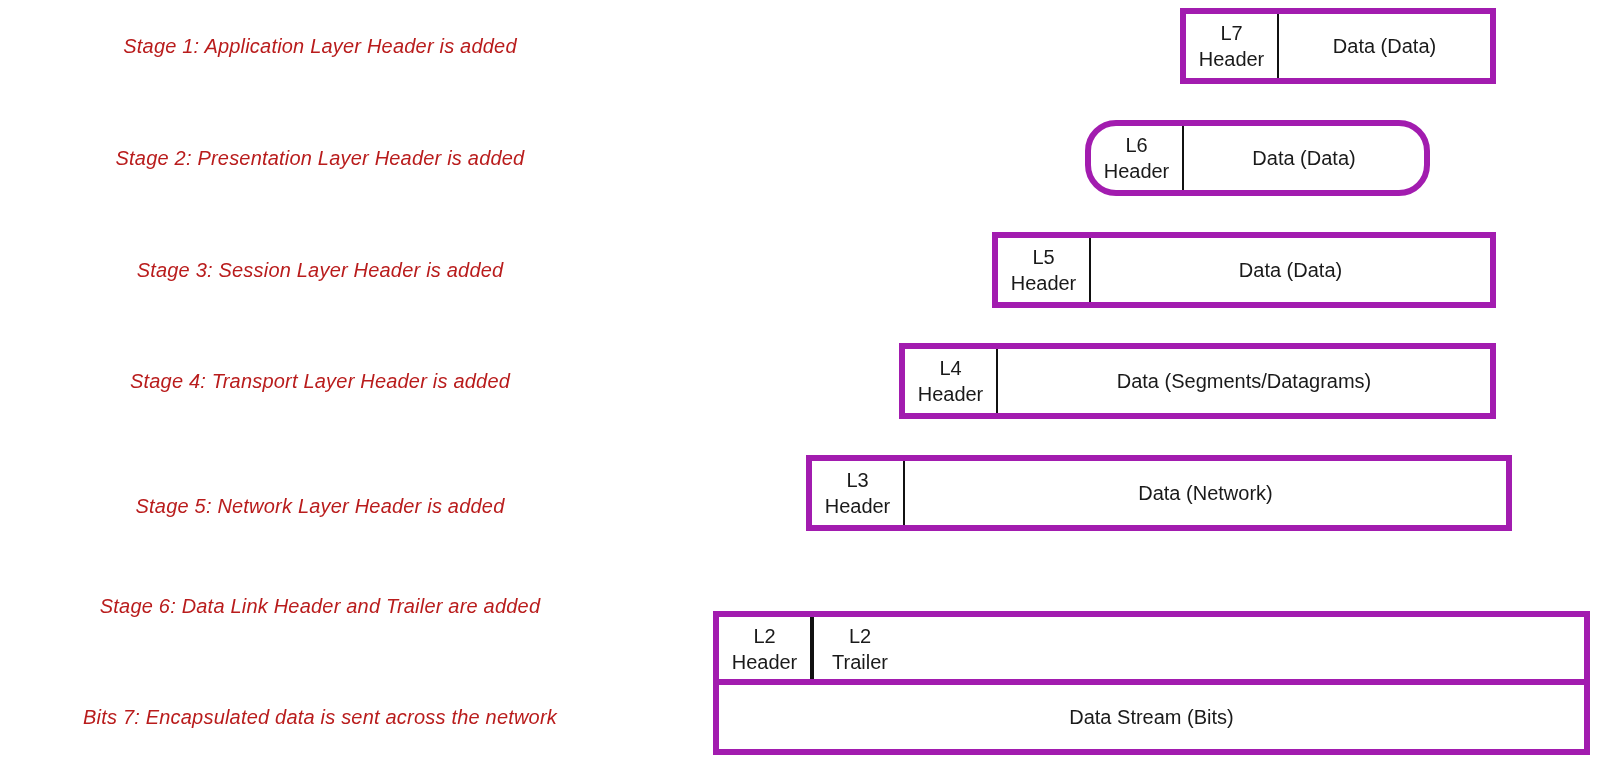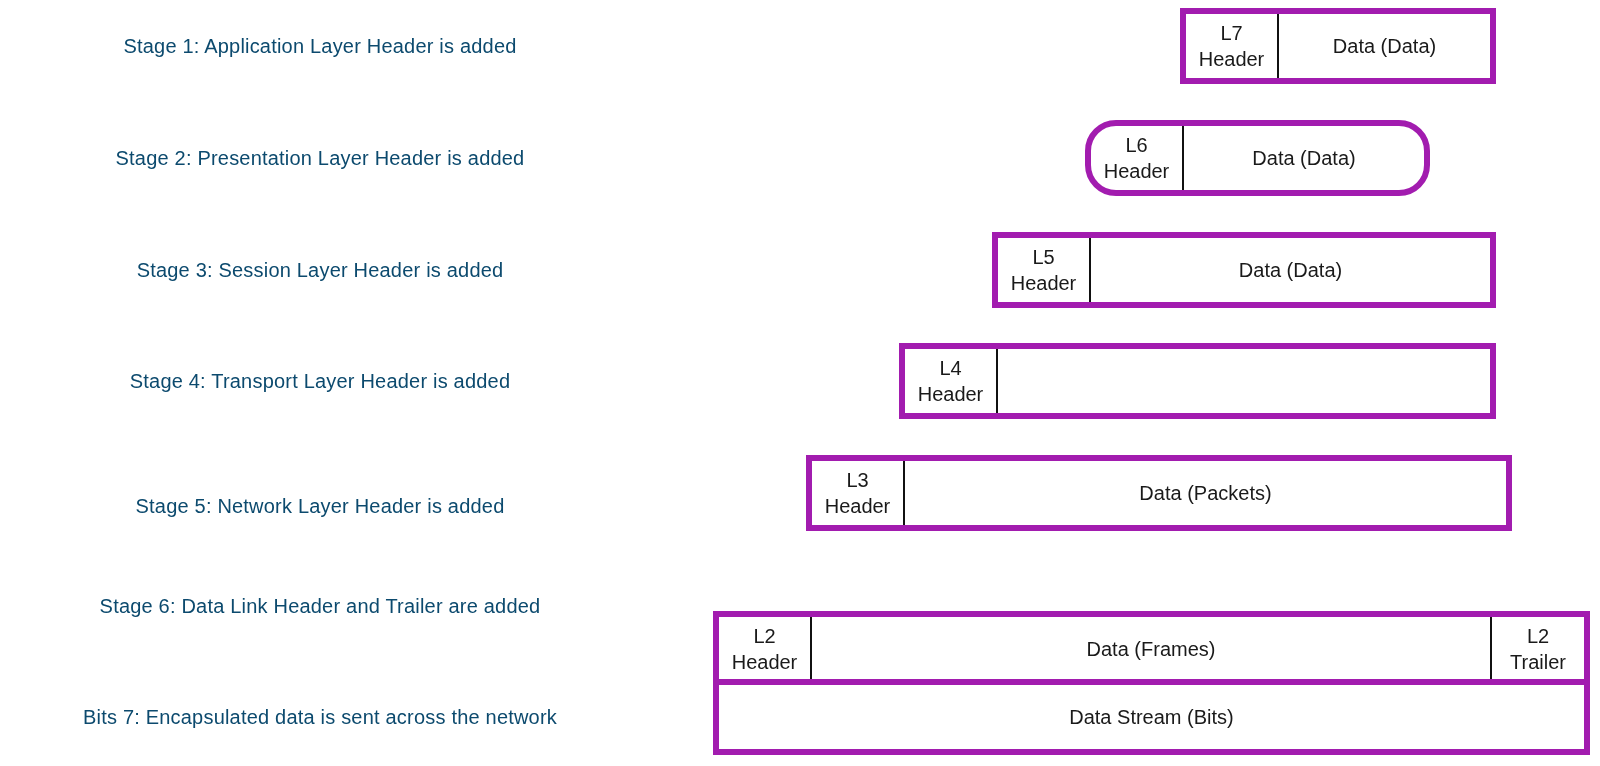--- a/index.html
+++ b/index.html
@@ -18,22 +18,23 @@
   .stage-label {
     position: absolute;
     left: 0;
     width: 640px;
     height: 76px;
     display: flex;
     align-items: center;
     justify-content: center;
     text-align: center;
     font-size: 20px;
-    color: #0c4a6e;
+    color: #b91c1c;
     letter-spacing: 0.2px;
+    font-style: italic;
   }
   .packet-box {
     position: absolute;
     height: 76px;
     display: flex;
     border: 6px solid #a21caf;
     background: #ffffff;
   }
   .seg {
     display: flex;
@@ -93,45 +94,45 @@
     </div>
   </div>
 
   <div class="stage-row">
     <div class="stage-label" style="top:343px;">Stage 4: Transport Layer Header is added</div>
     <div class="packet-box" style="top:343px; left:899px; width:597px;">
       <div class="seg seg-header">
         <span>L4</span>
         <span>Header</span>
       </div>
+      <div class="seg seg-data">
+        <span>Data (Segments/Datagrams)</span>
+      </div>
     </div>
   </div>
 
   <div class="stage-row">
     <div class="stage-label" style="top:468px;">Stage 5: Network Layer Header is added</div>
     <div class="packet-box" style="top:455px; left:806px; width:706px;">
       <div class="seg seg-header">
         <span>L3</span>
         <span>Header</span>
       </div>
       <div class="seg seg-data">
-        <span>Data (Packets)</span>
+        <span>Data (Network)</span>
       </div>
     </div>
   </div>
 
   <div class="stage-row">
     <div class="stage-label" style="top:568px;">Stage 6: Data Link Header and Trailer are added</div>
     <div class="packet-box" style="top:568px; left:713px; width:877px;margin-top:43px;">
       <div class="seg seg-header">
         <span>L2</span>
         <span>Header</span>
-      </div>
-      <div class="seg seg-data">
-        <span>Data (Frames)</span>
       </div>
       <div class="seg seg-trailer">
         <span>L2</span>
         <span>Trailer</span>
       </div>
     </div>
   </div>
 
   <div class="stage-row">
     <div class="stage-label" style="top:679px;">Bits 7: Encapsulated data is sent across the network</div>

